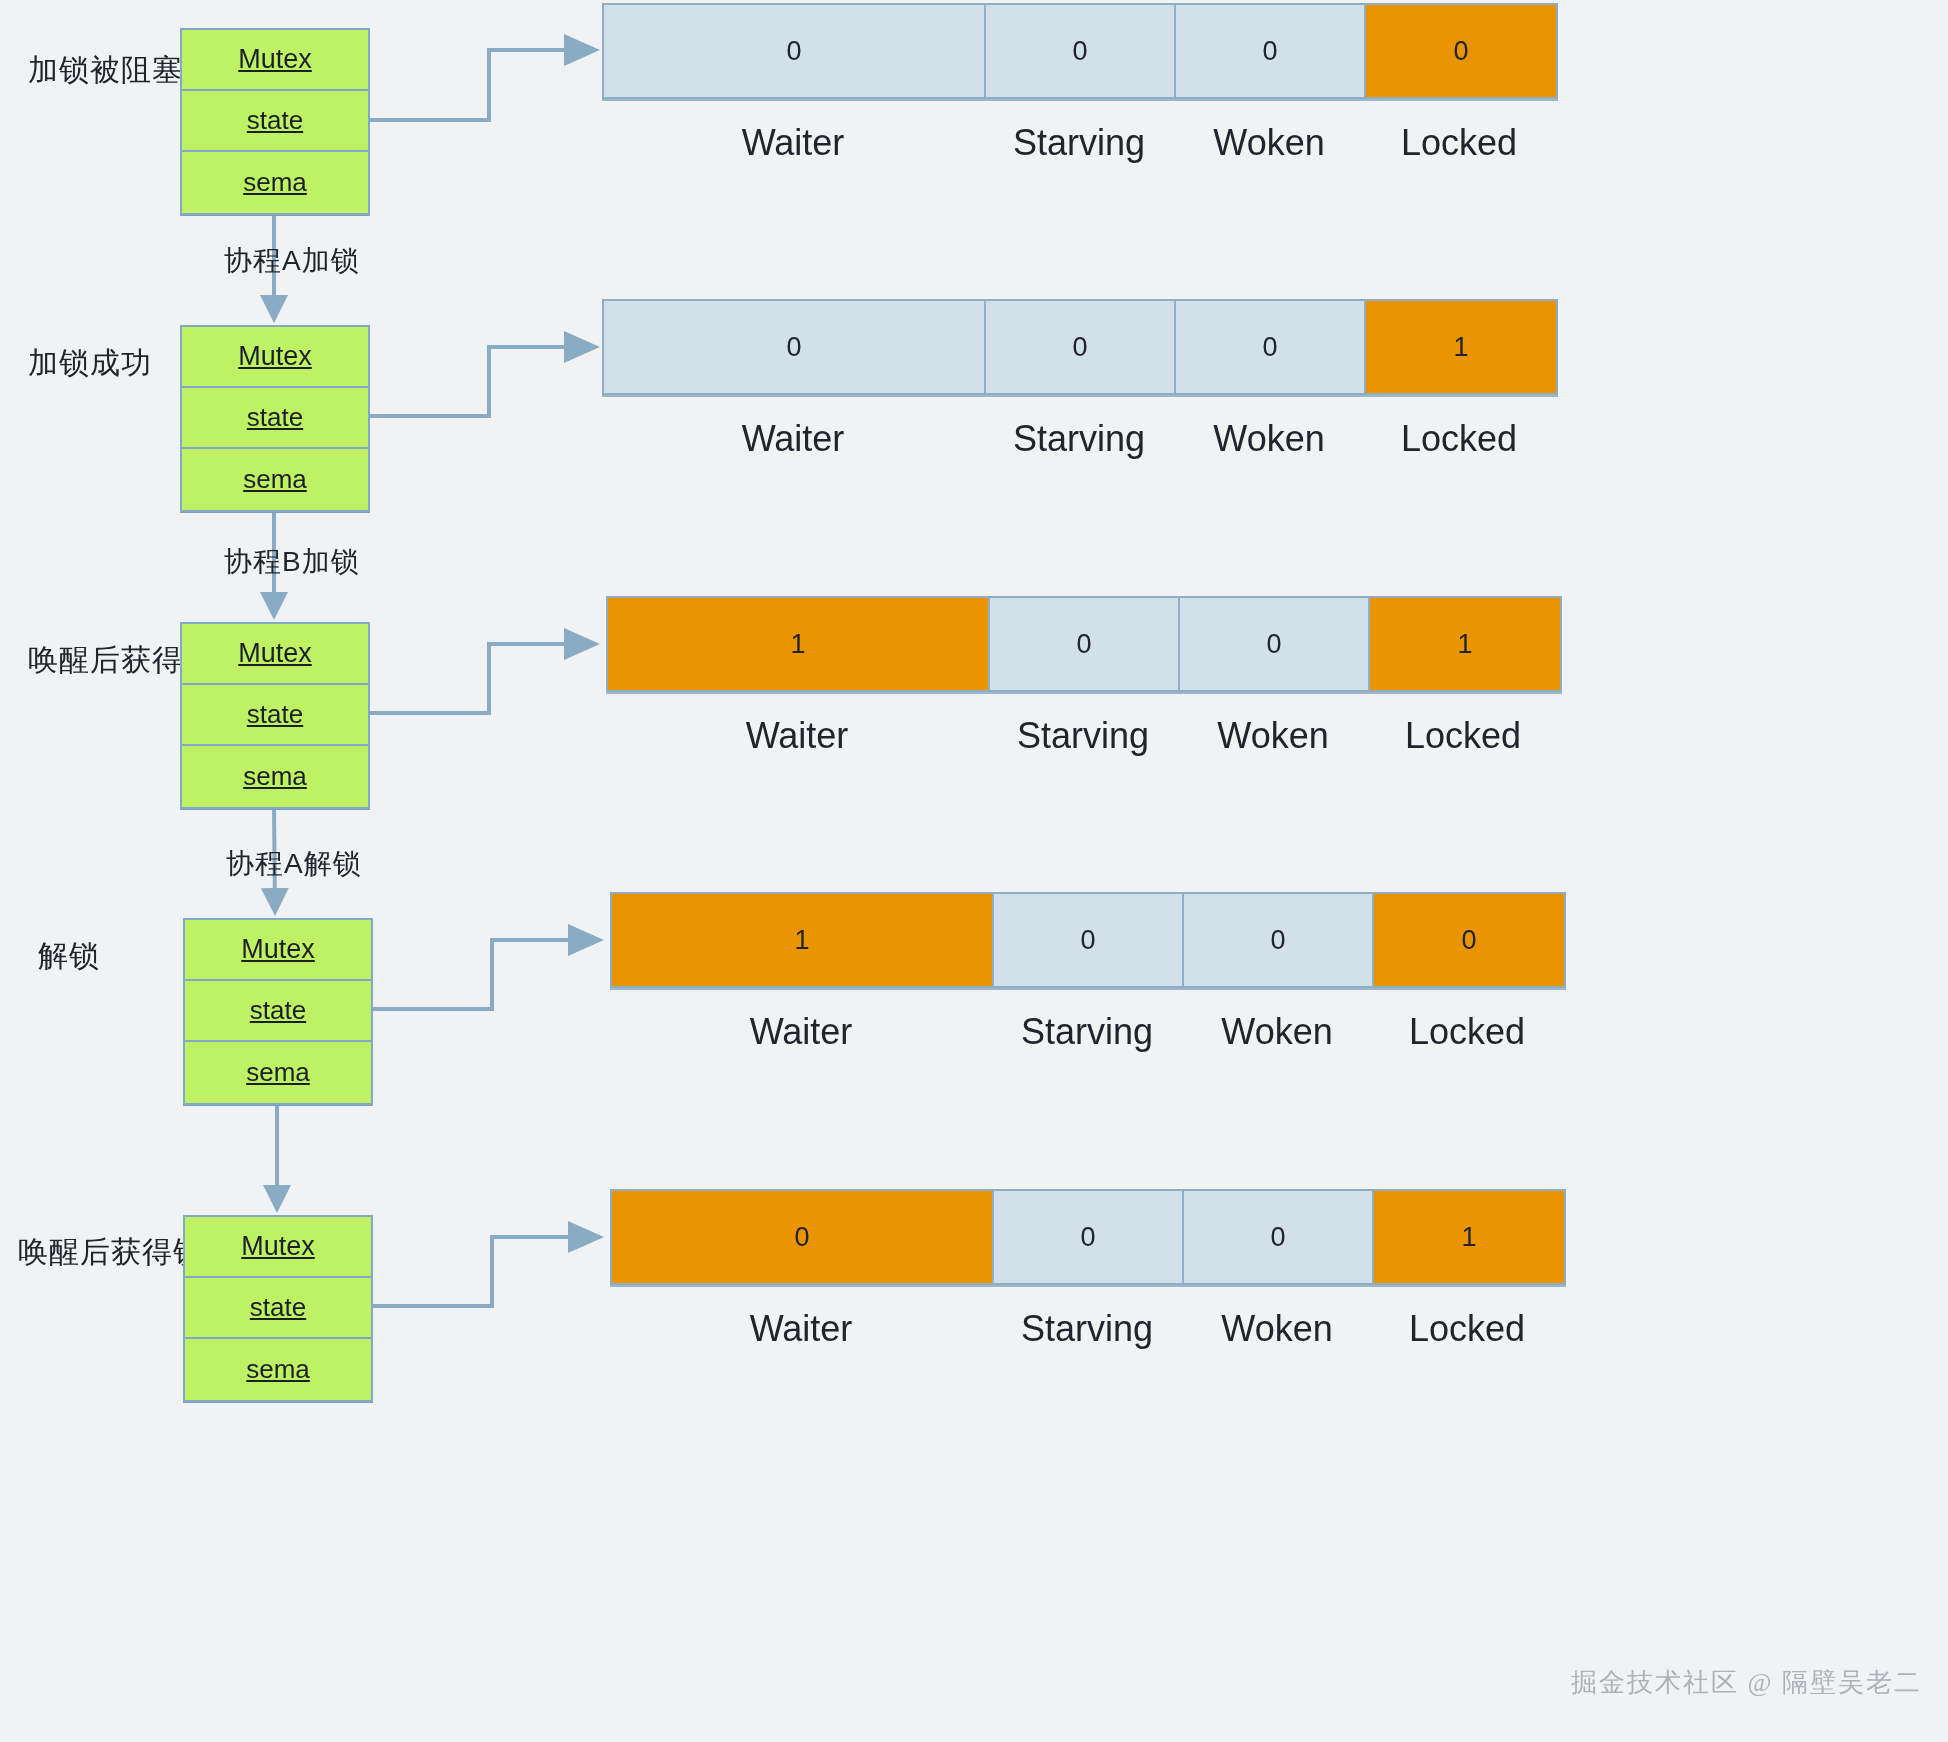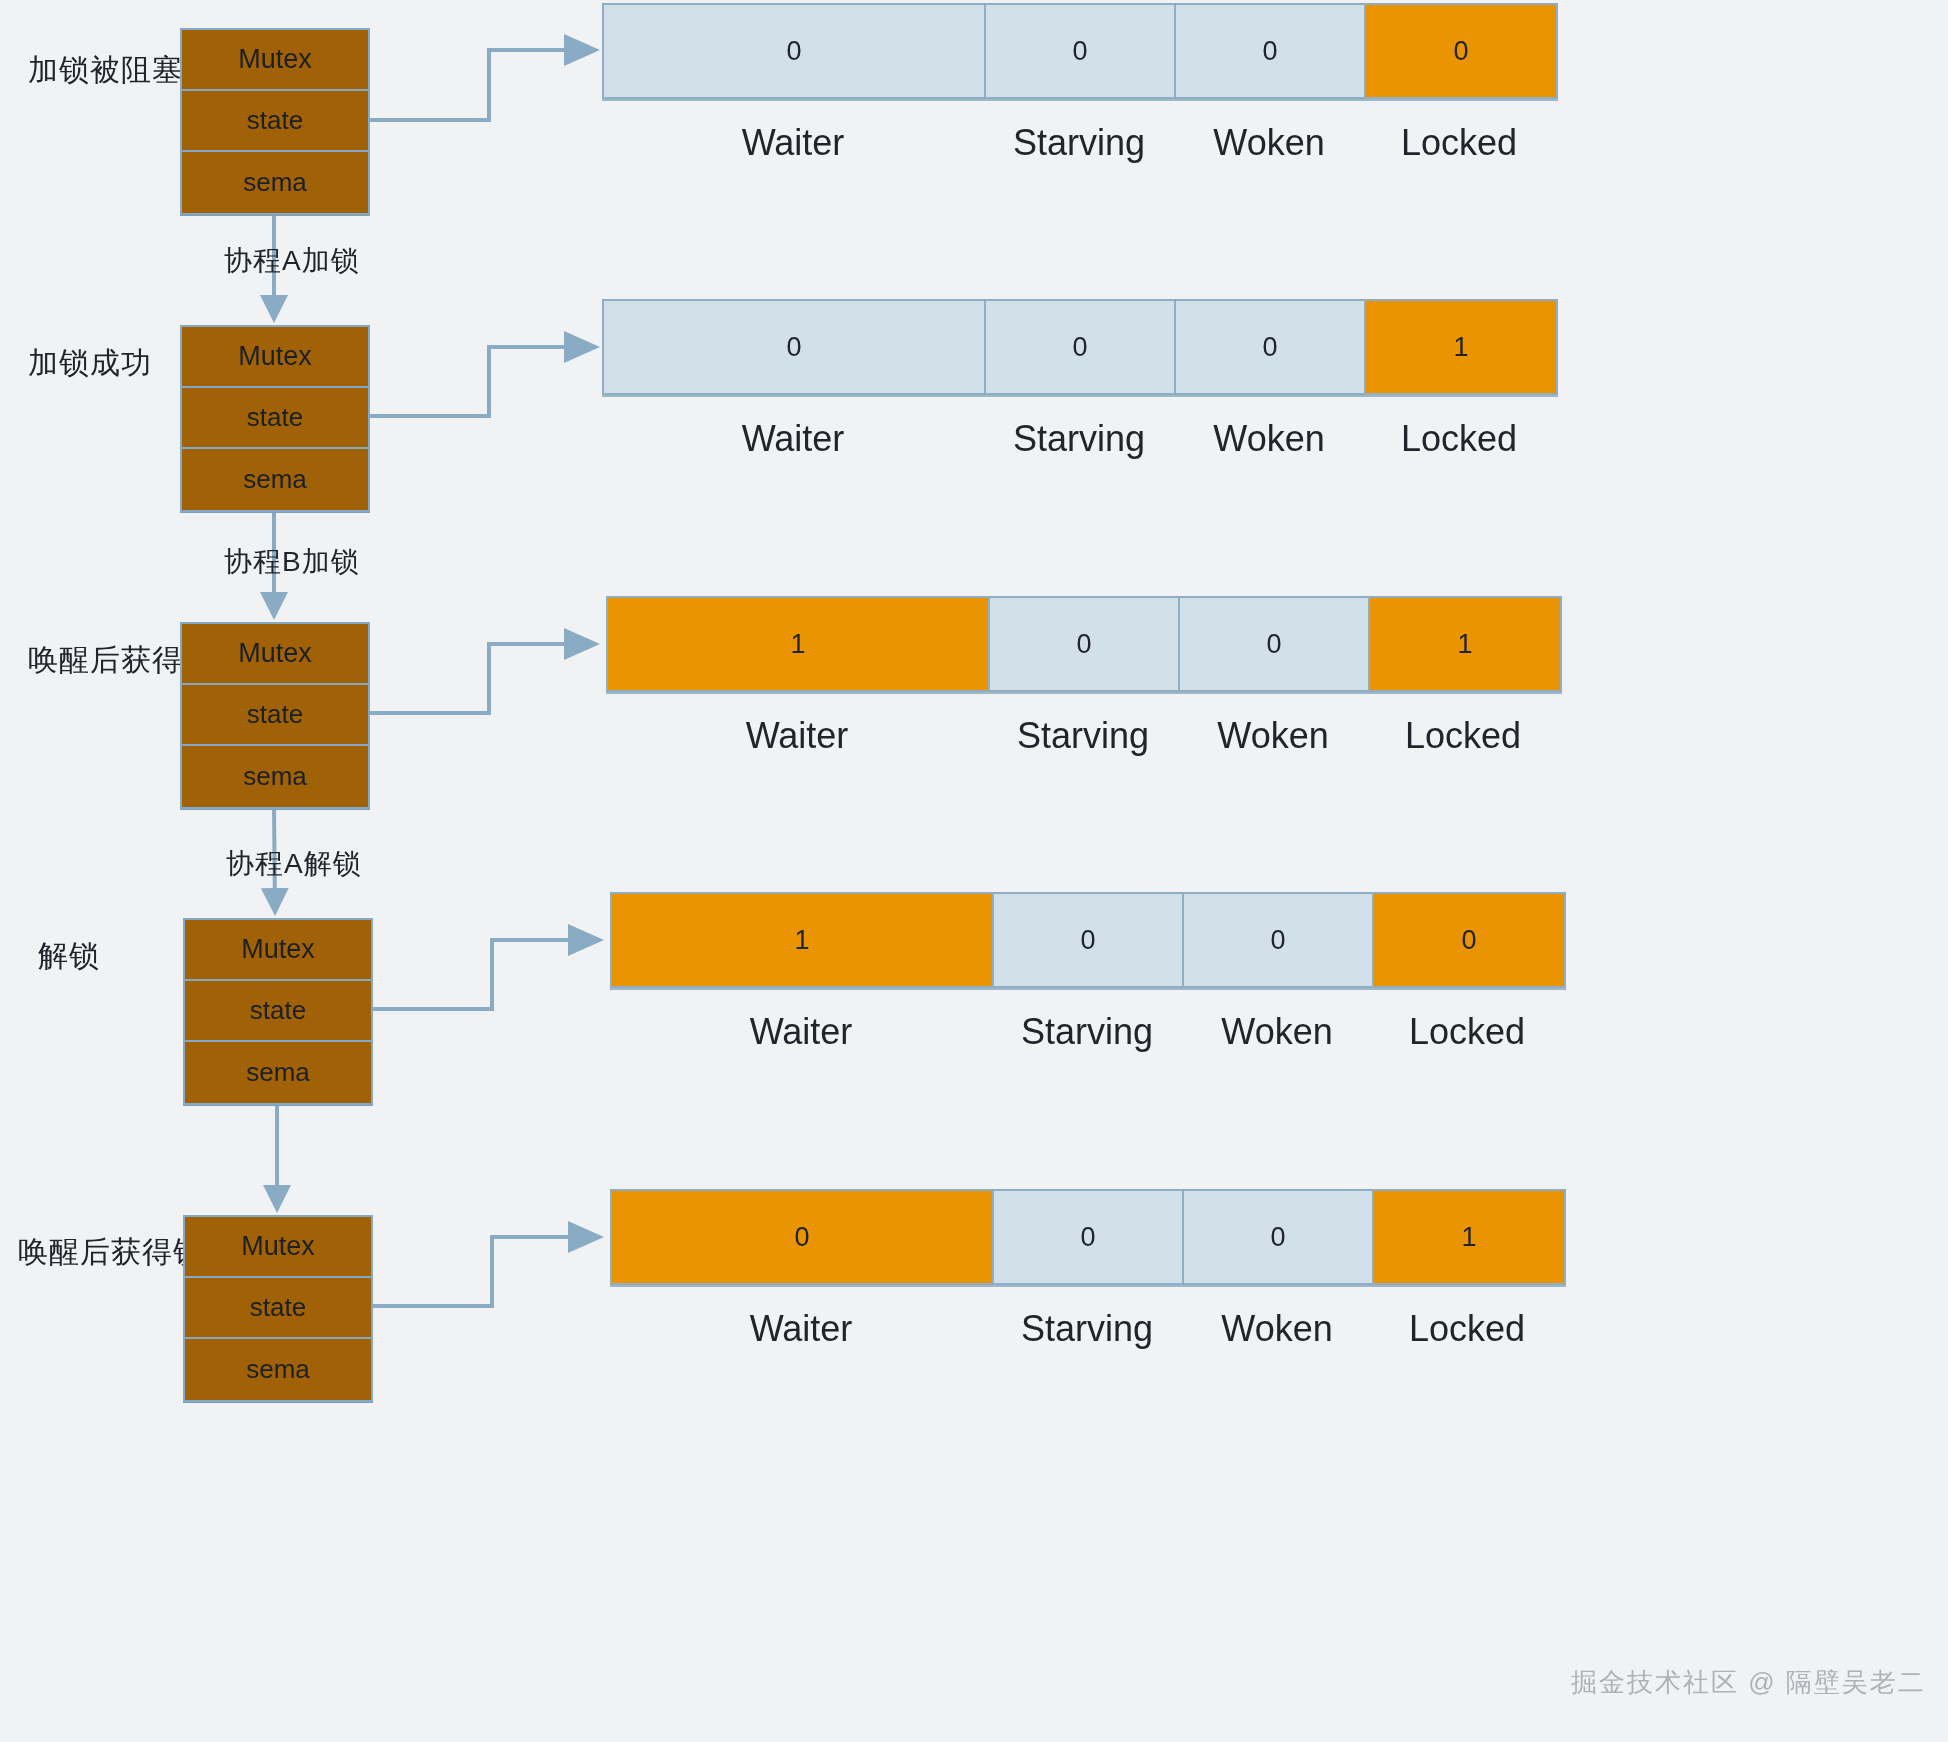--- a/index.html
+++ b/index.html
@@ -28,22 +28,23 @@
     background: #cddbe6;
     box-shadow: 0 1px 0 #7d9fbb;
   }
   .mutex-field {
     height: 61px;
     display: flex;
     align-items: center;
     justify-content: center;
     font-size: 26px;
     color: #1b1f26;
-    background: #a16207;
+    background: #bef264;
     border-bottom: 2px solid #83a9c6;
+    text-decoration: underline;
   }
   .mutex-field:last-child { border-bottom: none; }
   .mutex-field.title { font-size: 27px; }
 
   
   .bits {
     position: absolute;
     display: flex;
     height: 96px;
     border: 2px solid #8fadc3;
@@ -87,20 +88,21 @@
     letter-spacing: 1px;
   }
 
   
   .watermark {
     position: absolute;
     font-size: 26px;
     color: #adb2b8;
     white-space: nowrap;
     letter-spacing: 2px;
+    font-family: Liberation Serif, serif;
   }
 </style>
 </head>
 <body>
 
 <div id="stage">
 
   <svg class="conn" viewBox="0 0 1948 1742" xmlns="http://www.w3.org/2000/svg">
     <defs>
       <marker id="ah" markerWidth="9" markerHeight="8" refX="8" refY="4" orient="auto" markerUnits="strokeWidth">

